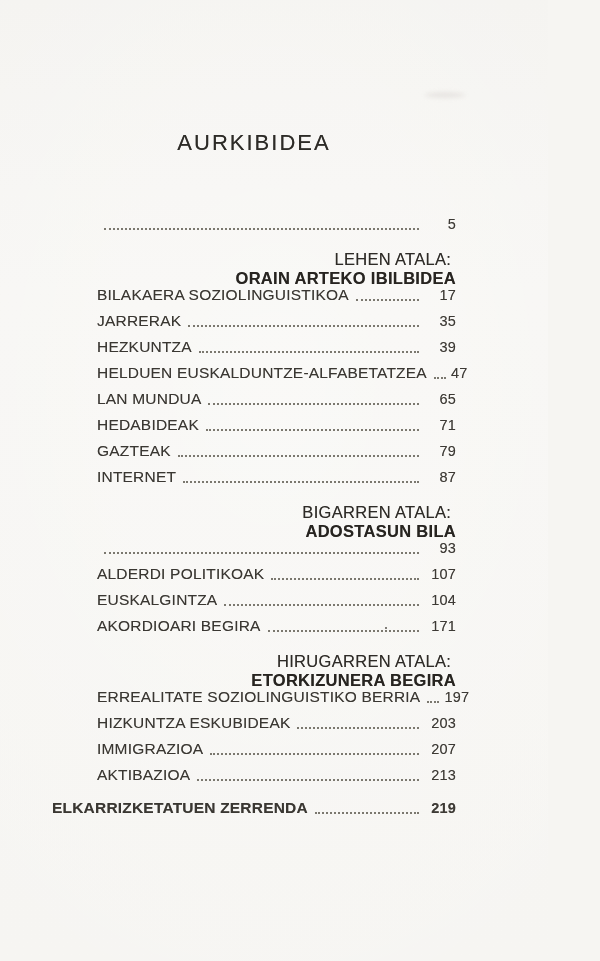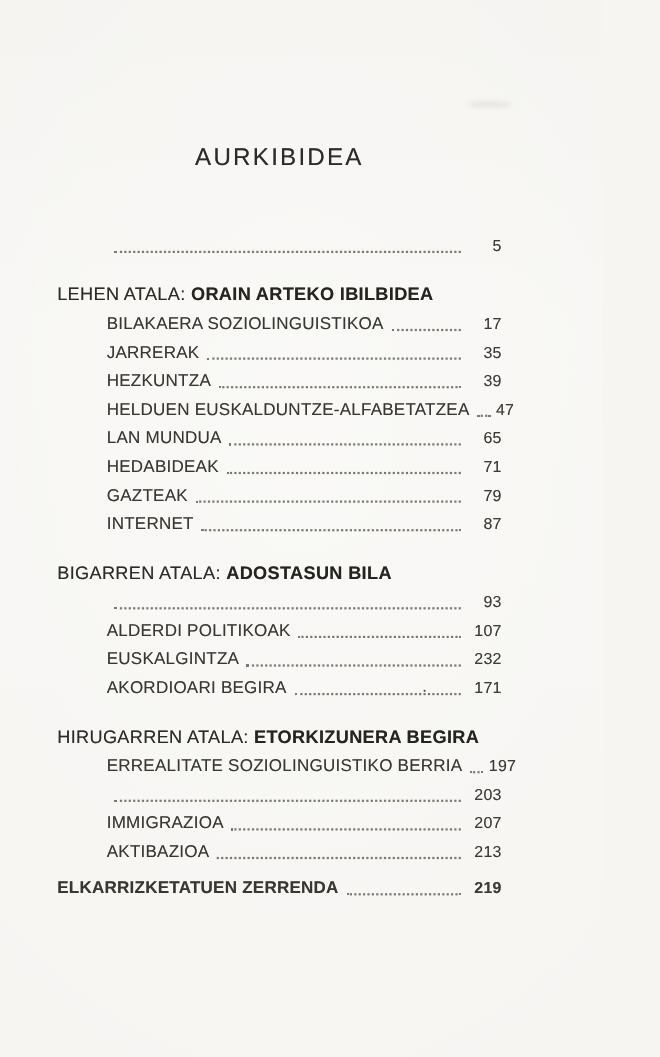--- a/index.html
+++ b/index.html
@@ -66,20 +66,21 @@
   .section { margin-top: 13px; }
   .section-header {
     height: 28px;
     display: flex;
     align-items: flex-end;
     font-size: 16.5px;
     letter-spacing: 0.3px;
     color: #2e2b27;
     margin-bottom: 4px;
     text-shadow: 0 0 0.5px rgba(46,43,39,0.5);
+    flex-direction: column;
   }
   .section-header .prefix { font-weight: 400; white-space: pre; }
   .section-header .bold-name { font-weight: 700; color: #272420; }
   .back-row { margin-top: 7px; font-weight: bold; }
   .artifact-dot {
     position: absolute;
     left: 385px;
     top: 627px;
     width: 2px;
     height: 2px;
@@ -167,40 +168,41 @@
       <span class="pagenum">93</span>
     </div>
     <div class="row indent">
       <span class="label">ALDERDI POLITIKOAK</span>
       <span class="leader"></span>
       <span class="pagenum">107</span>
     </div>
     <div class="row indent">
       <span class="label">EUSKALGINTZA</span>
       <span class="leader"></span>
-      <span class="pagenum">232</span>
+      <span class="pagenum">104</span>
     </div>
     <div class="row indent">
       <span class="label">AKORDIOARI BEGIRA</span>
       <span class="leader"></span>
       <span class="pagenum">171</span>
     </div>
   </div>
 
   <div class="section">
     <div class="section-header">
       <span class="prefix">HIRUGARREN ATALA: </span>
       <span class="bold-name">ETORKIZUNERA BEGIRA</span>
     </div>
     <div class="row indent">
       <span class="label">ERREALITATE SOZIOLINGUISTIKO BERRIA</span>
       <span class="leader"></span>
       <span class="pagenum">197</span>
     </div>
     <div class="row indent">
+      <span class="label">HIZKUNTZA ESKUBIDEAK</span>
       <span class="leader"></span>
       <span class="pagenum">203</span>
     </div>
     <div class="row indent">
       <span class="label">IMMIGRAZIOA</span>
       <span class="leader"></span>
       <span class="pagenum">207</span>
     </div>
     <div class="row indent">
       <span class="label">AKTIBAZIOA</span>

